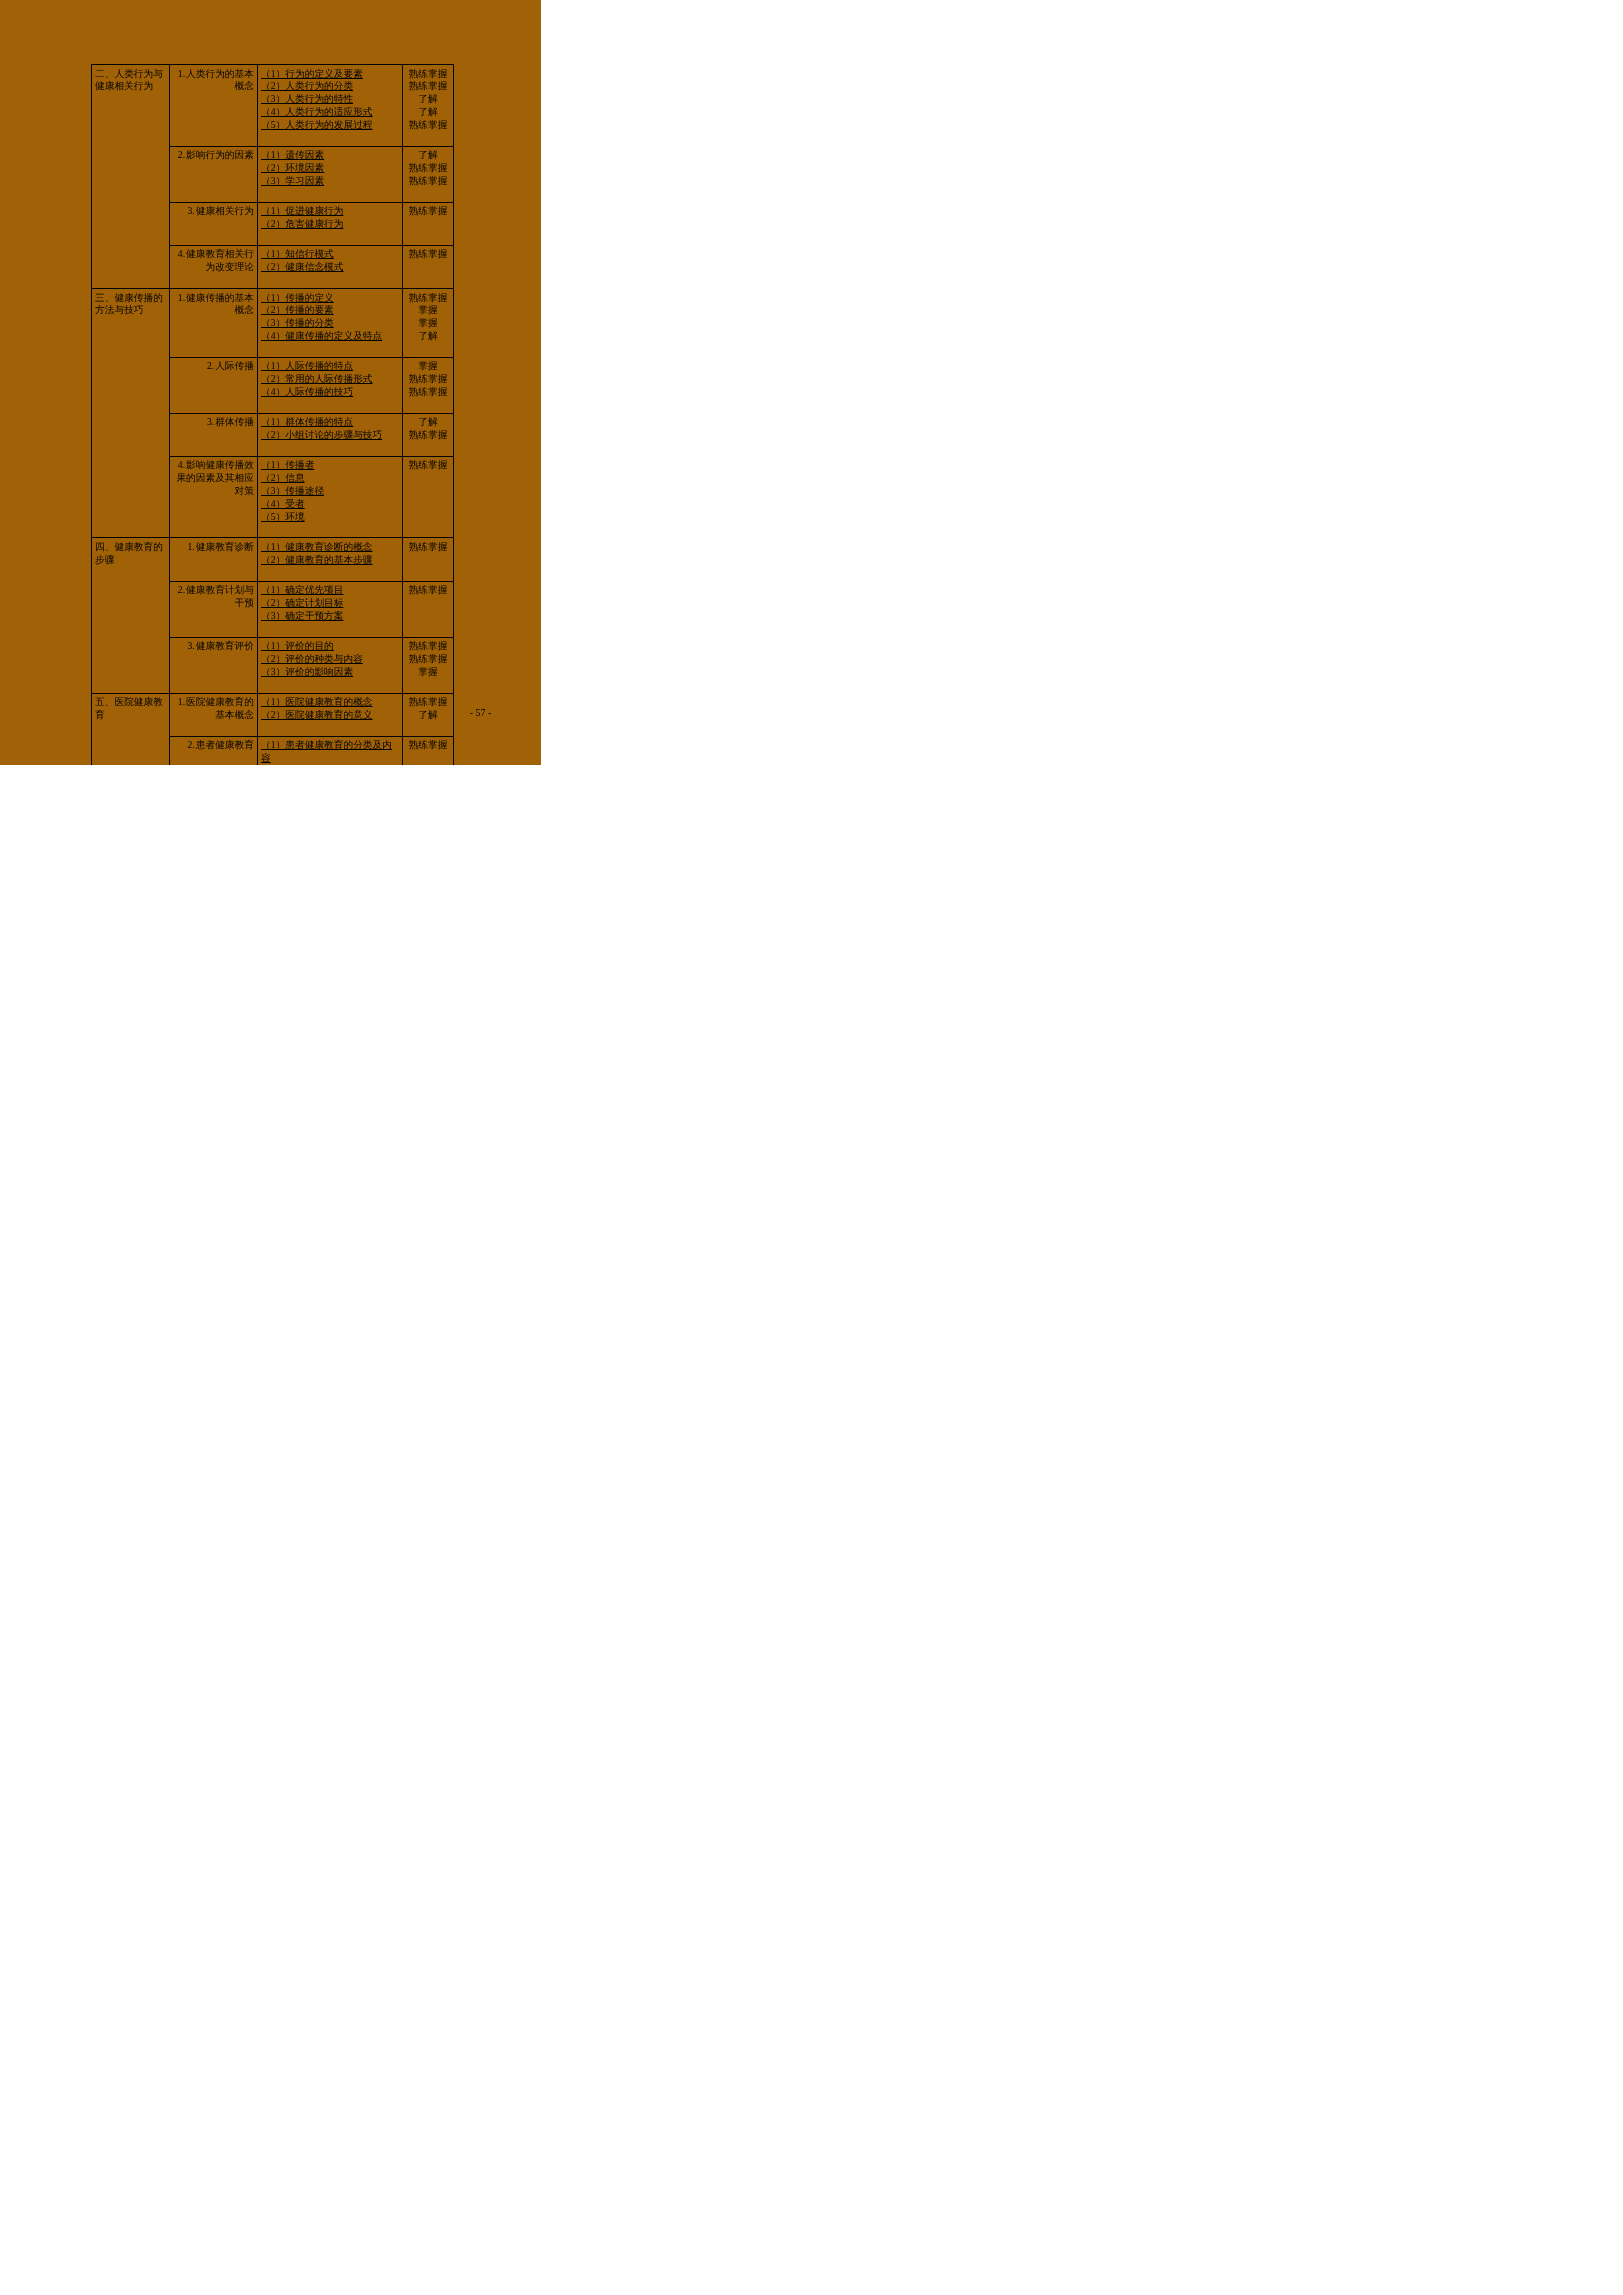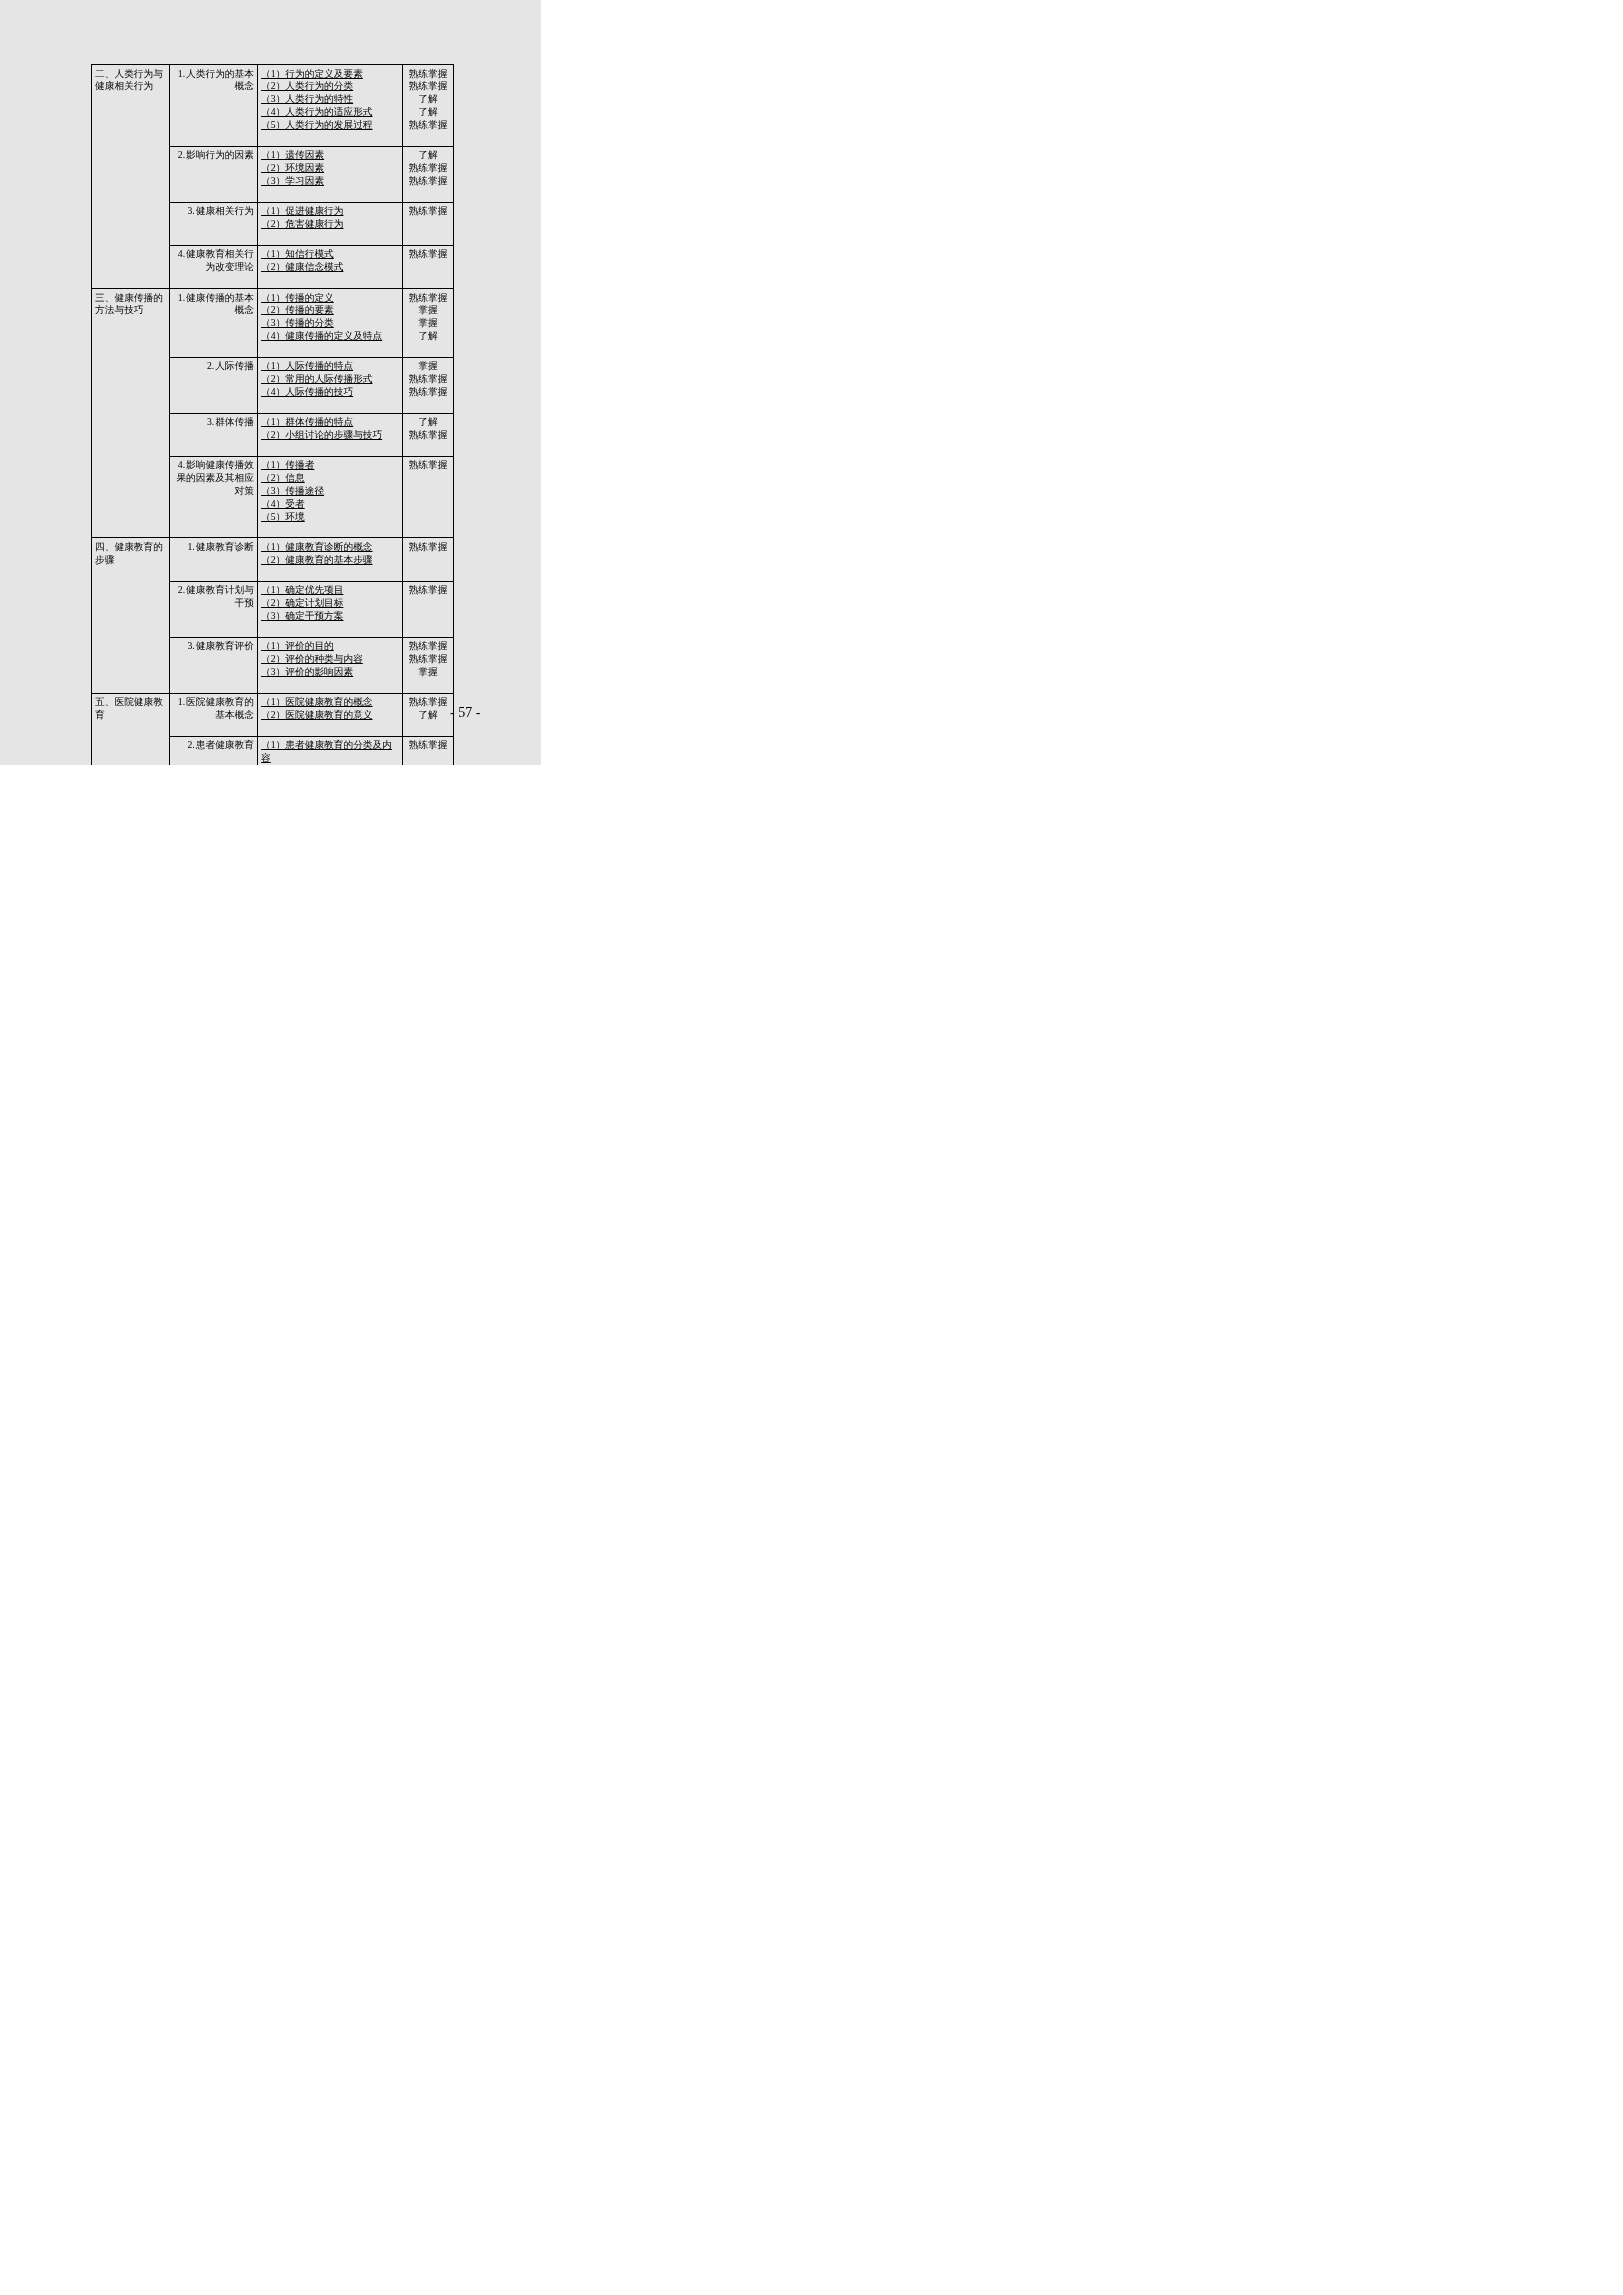--- a/index.html
+++ b/index.html
@@ -4,21 +4,21 @@
 <style>
   html, body {
     margin: 0;
     padding: 0;
     background: #ffffff;
   }
   .page {
     position: relative;
     width: 541px;
     height: 765px;
-    background: #e5e5e5;
+    background: #a16207;
     font-family: "Liberation Serif", "DejaVu Serif", serif;
     color: #000000;
     overflow: hidden;
   }
   table.syllabus {
     position: absolute;
     left: 91px;
     top: 64px;
     border-collapse: collapse;
     table-layout: fixed;
@@ -41,21 +41,22 @@
   td.sub { text-align: right; }
   td.sub .num { margin-right: 1px; }
   td.item { text-align: left; text-decoration: underline; }
   td.level { text-align: center; }
   td.level-merged { vertical-align: middle; text-align: center; }
   .page-number {
     position: absolute;
     left: 450px;
     top: 708px;
     width: 61px;
-    font-size: 14px;
+    text-align: center;
+    font-size: 10px;
     line-height: 10.2px;
   }
 </style>
 </head>
 <body>
 
 <div class="page">
 
   <table class="syllabus">
     <colgroup>

